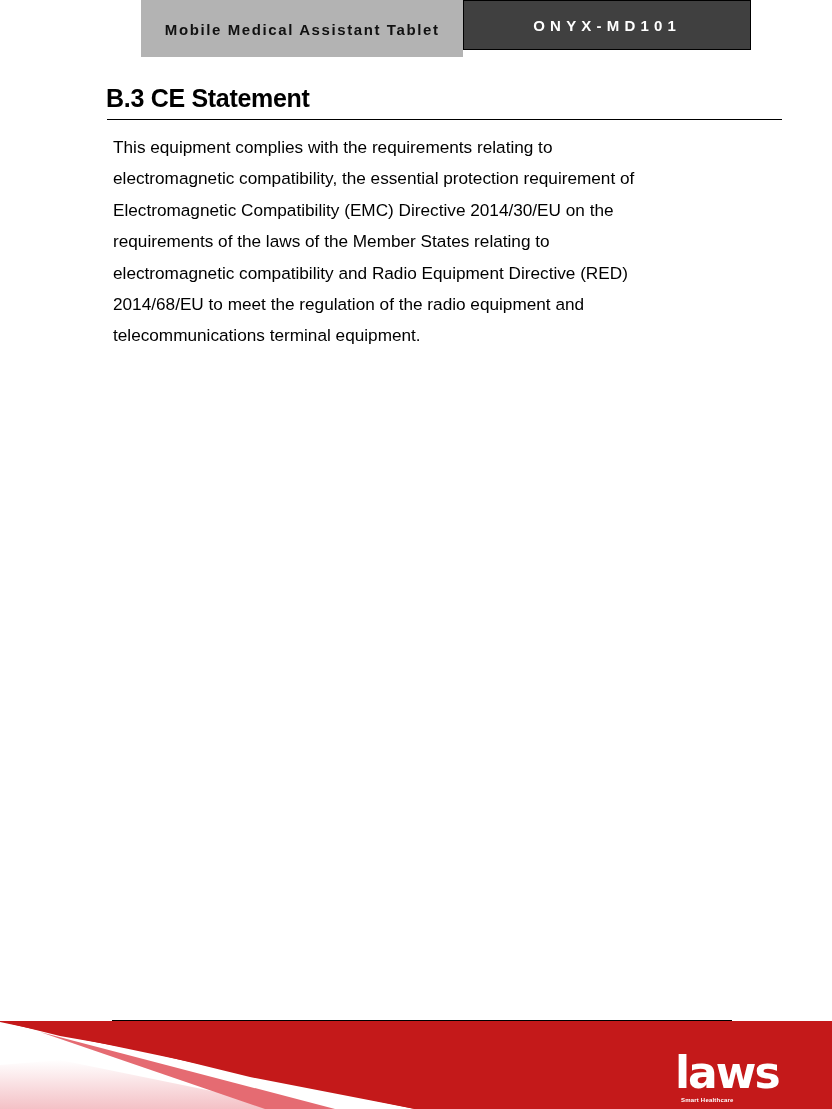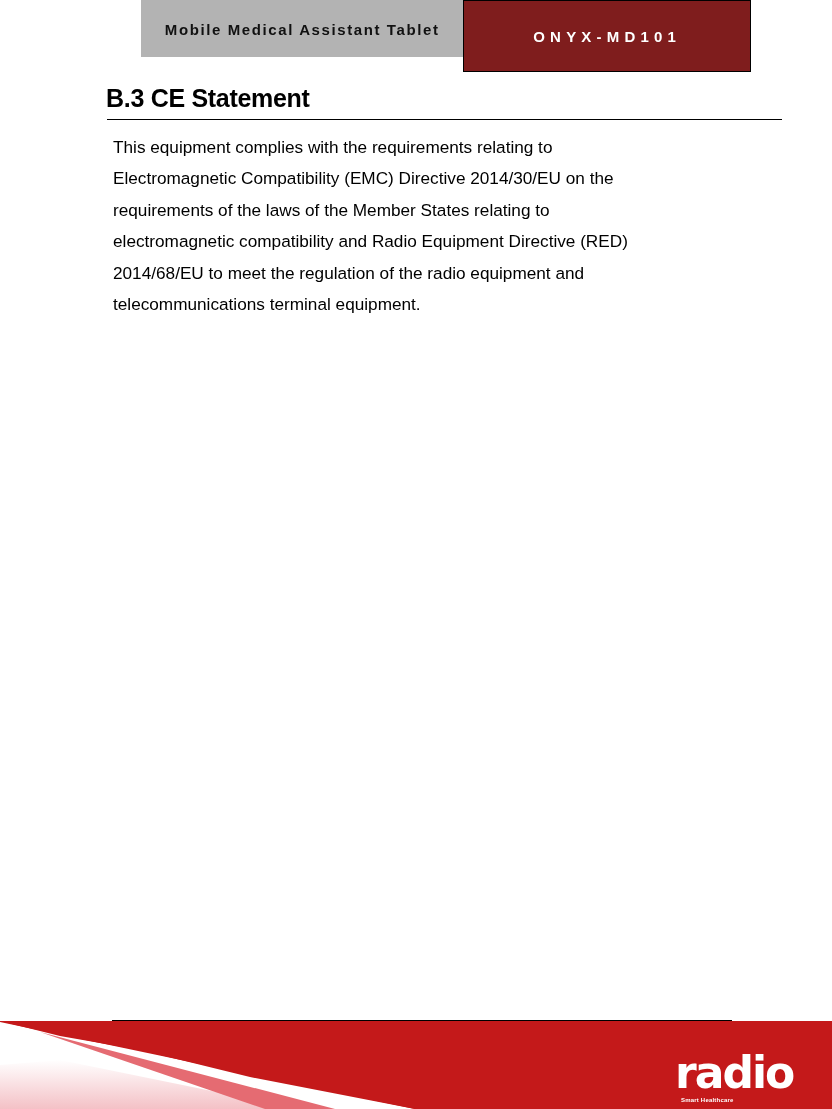--- a/index.html
+++ b/index.html
@@ -34,22 +34,22 @@
       font-weight: bold;
       font-size: 15px;
       letter-spacing: 1.6px;
       line-height: 17px;
       color: #111;
       padding-top: 1px;
       box-sizing: border-box;
     }
     .header-model {
       width: 313px;
-      height: 72px;
-      background: #7f1d1d;
+      height: 50px;
+      background: #404040;
       border: 1px solid #000;
       box-sizing: border-box;
       display: flex;
       align-items: center;
       justify-content: center;
       color: #ffffff;
       font-weight: bold;
       font-size: 15px;
       letter-spacing: 5.2px;
     }
@@ -140,20 +140,21 @@
 <div class="header">
   <div class="header-product">Mobile Medical Assistant Tablet</div>
   <div class="header-model">ONYX-MD101</div>
 </div>
 
 <h2 class="section-title">B.3 CE Statement</h2>
 <div class="title-rule"></div>
 
 <p class="body-text">
   <span>This equipment complies with the requirements relating to</span>
+  <span>electromagnetic compatibility, the essential protection requirement of</span>
   <span>Electromagnetic Compatibility (EMC) Directive 2014/30/EU on the</span>
   <span>requirements of the laws of the Member States relating to</span>
   <span>electromagnetic compatibility and Radio Equipment Directive (RED)</span>
   <span>2014/68/EU to meet the regulation of the radio equipment and</span>
   <span>telecommunications terminal equipment.</span>
 </p>
 
 <div class="footer">
   <svg width="832" height="99" viewBox="0 0 832 99">
     <defs>
@@ -167,15 +168,15 @@
 
     <polygon points="40,22 335,99 265,99" fill="#e56b72"></polygon>
 
     <polygon points="0,11 832,11 832,99 415,99 0,12" fill="#c4191a"></polygon>
     <polygon points="0,11 60,26 140,40 250,67 415,99 832,99 832,11" fill="#c4191a"></polygon>
   </svg>
   <div class="footer-rule"></div>
 </div>
 
 <div class="logo">
-  <div class="logo-word">radio</div>
+  <div class="logo-word">laws</div>
   <div class="logo-tagline">Smart Healthcare</div>
 </div>
 
 </body></html>

